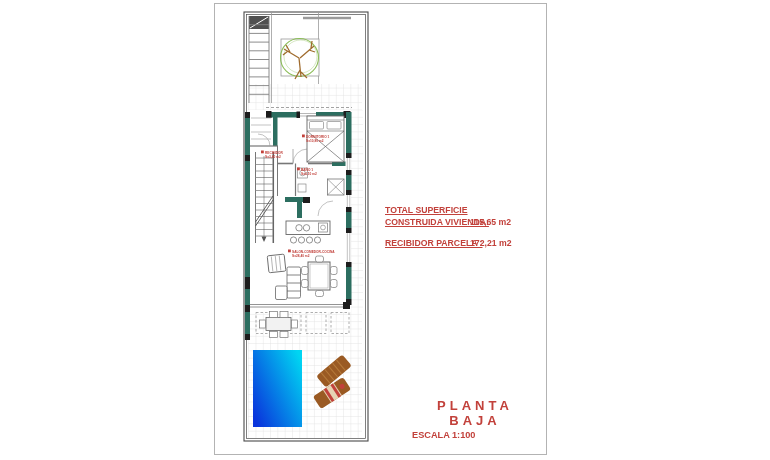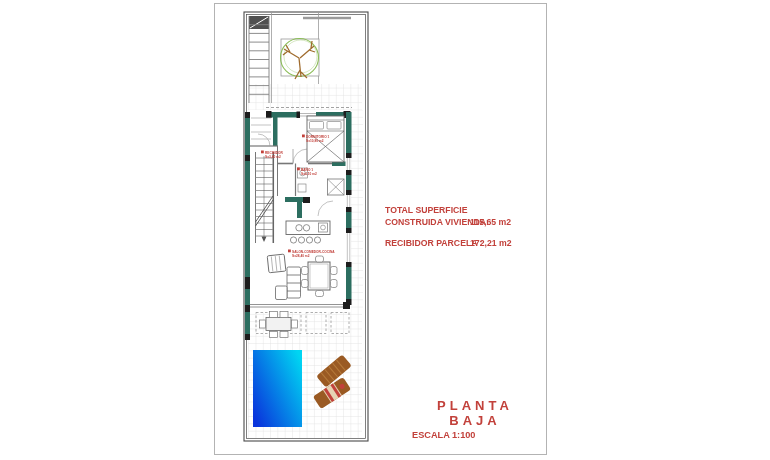--- a/index.html
+++ b/index.html
@@ -3,21 +3,21 @@
 <meta charset="utf-8">
 <style>
   html,body{margin:0;padding:0;background:#fff;}
   .screen{position:relative;width:770px;height:460px;background:#fff;overflow:hidden;
           font-family:"Liberation Sans",sans-serif;}
   .screen svg{position:absolute;left:0;top:0;}
   .red{color:var(--accent-red,#c2413b);}
   .title-block{position:absolute;left:374px;top:13px;width:160px;text-align:center;
     font-size:9.5px;font-weight:bold;letter-spacing:2.3px;line-height:13.5px;}
   .summary{position:absolute;left:385px;top:204px;width:150px;font-size:8.7px;font-weight:bold;line-height:12px;}
-  .srow{position:relative;}
+  .srow{position:relative;text-decoration:underline;}
   .srow .val{position:absolute;left:85px;top:0;}
   .srow.gap{margin-top:9px;}
   .footer-title{position:absolute;left:412px;top:398px;width:126px;text-align:center;
     font-size:13px;font-weight:bold;letter-spacing:4px;}
   .footer-scale{position:absolute;left:412px;top:430px;width:122px;text-align:left;
     font-size:9.2px;font-weight:bold;}
   .plan-label{font-size:3.2px;font-weight:bold;font-family:"Liberation Sans",sans-serif;}
 </style>
 </head>
 <body>

